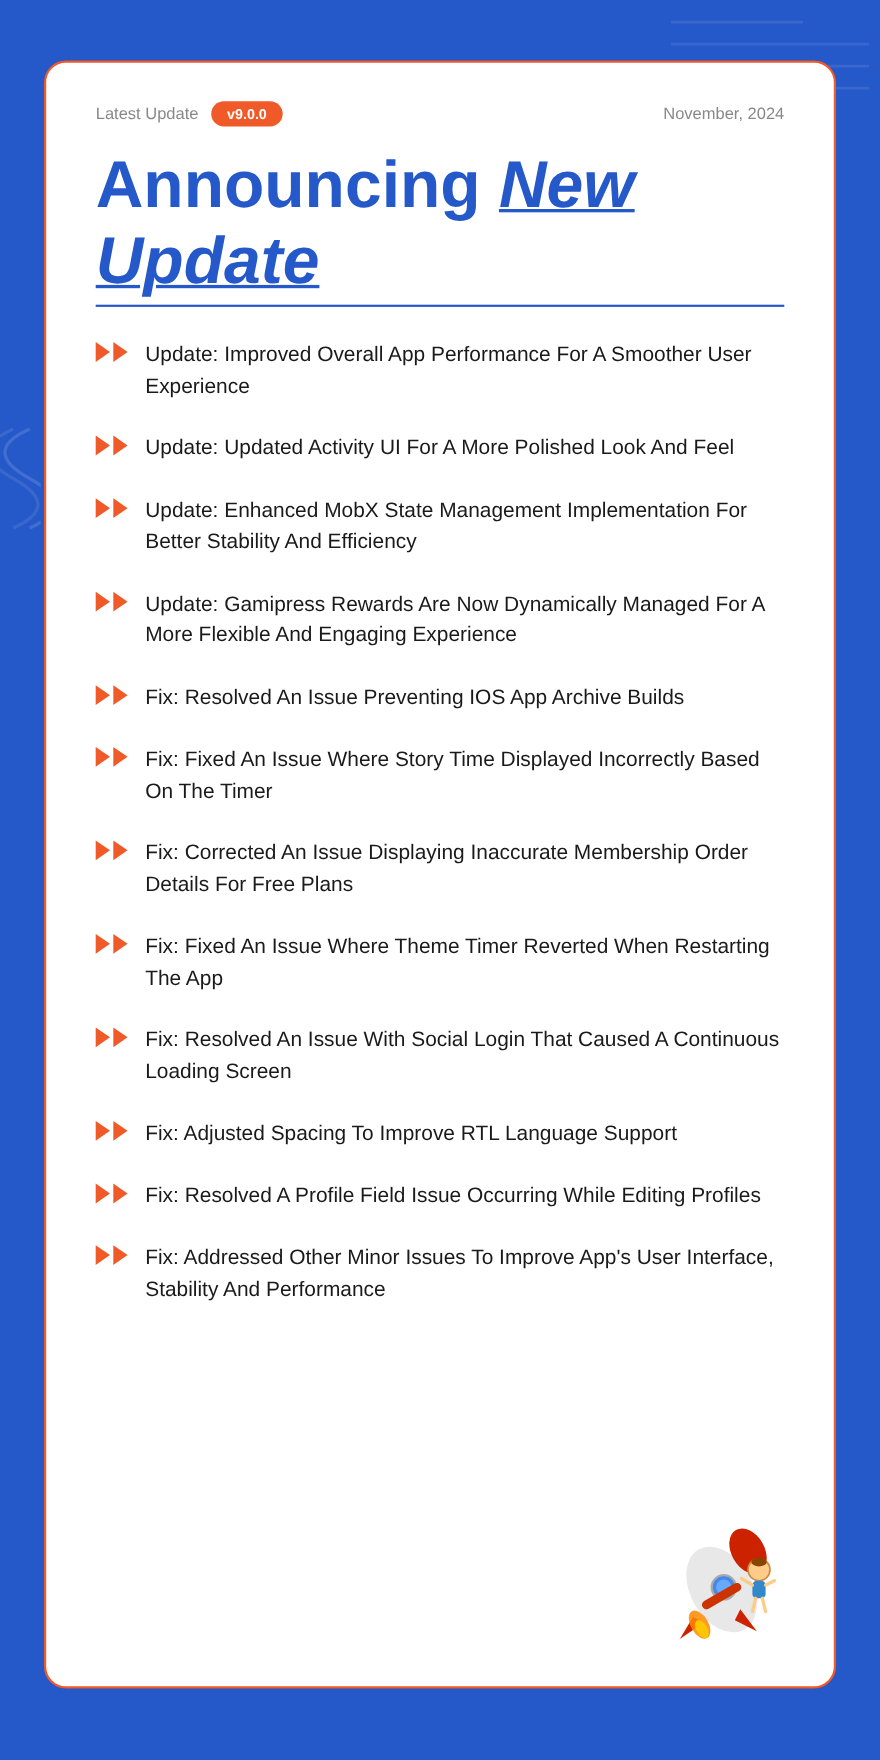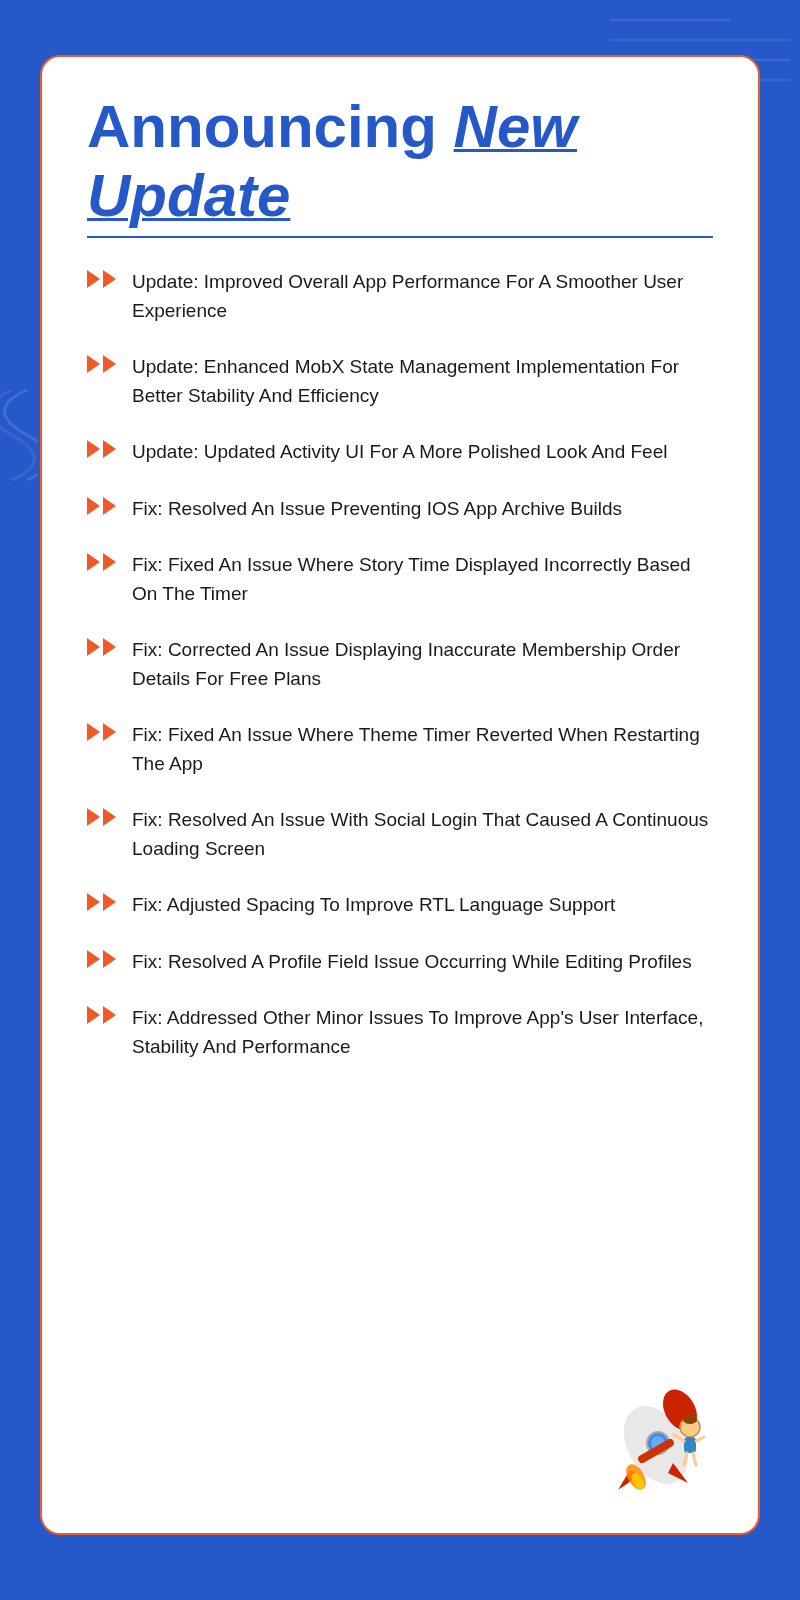--- a/index.html
+++ b/index.html
@@ -145,46 +145,60 @@
   <line x1="0" y1="10" x2="120" y2="10" stroke="white" stroke-width="2.5" opacity="0.5"></line>
 </svg>
 
 <svg class="deco-wave-left" width="55" height="110" viewBox="0 0 55 110" fill="none" xmlns="http://www.w3.org/2000/svg">
   <path d="M 45 10 Q 0 30 45 55 Q 90 80 45 100" stroke="white" stroke-width="3" fill="none" opacity="0.6"></path>
   <path d="M 30 10 Q -15 30 30 55 Q 75 80 30 100" stroke="white" stroke-width="3" fill="none" opacity="0.4"></path>
 </svg>
 
 <div class="card">
 
+  <div class="card-header">
+    <div class="card-header-left">
+      <span class="latest-update-label">Latest Update</span>
+      <span class="version-badge">v9.0.0</span>
+    </div>
+    <span class="date-label">November, 2024</span>
+  </div>
 
   <h1 class="main-title">
     <span>Announcing </span><span class="main-title-highlight">New Update</span>
   </h1>
 
   <ul class="update-list" id="update-list">
   <li class="update-item">
         <span class="chevrons-icon">
           <span class="chevron"></span>
           <span class="chevron"></span>
         </span>
         <span class="update-item-text">Update: Improved Overall App Performance For A Smoother User Experience</span>
       </li>
       <li class="update-item">
         <span class="chevrons-icon">
           <span class="chevron"></span>
           <span class="chevron"></span>
         </span>
+        <span class="update-item-text">Update: Updated Activity UI For A More Polished Look And Feel</span>
+      </li>
+      <li class="update-item">
+        <span class="chevrons-icon">
+          <span class="chevron"></span>
+          <span class="chevron"></span>
+        </span>
         <span class="update-item-text">Update: Enhanced MobX State Management Implementation For Better Stability And Efficiency</span>
       </li>
       <li class="update-item">
         <span class="chevrons-icon">
           <span class="chevron"></span>
           <span class="chevron"></span>
         </span>
-        <span class="update-item-text">Update: Updated Activity UI For A More Polished Look And Feel</span>
+        <span class="update-item-text">Update: Gamipress Rewards Are Now Dynamically Managed For A More Flexible And Engaging Experience</span>
       </li>
       <li class="update-item">
         <span class="chevrons-icon">
           <span class="chevron"></span>
           <span class="chevron"></span>
         </span>
         <span class="update-item-text">Fix: Resolved An Issue Preventing IOS App Archive Builds</span>
       </li>
       <li class="update-item">
         <span class="chevrons-icon">

